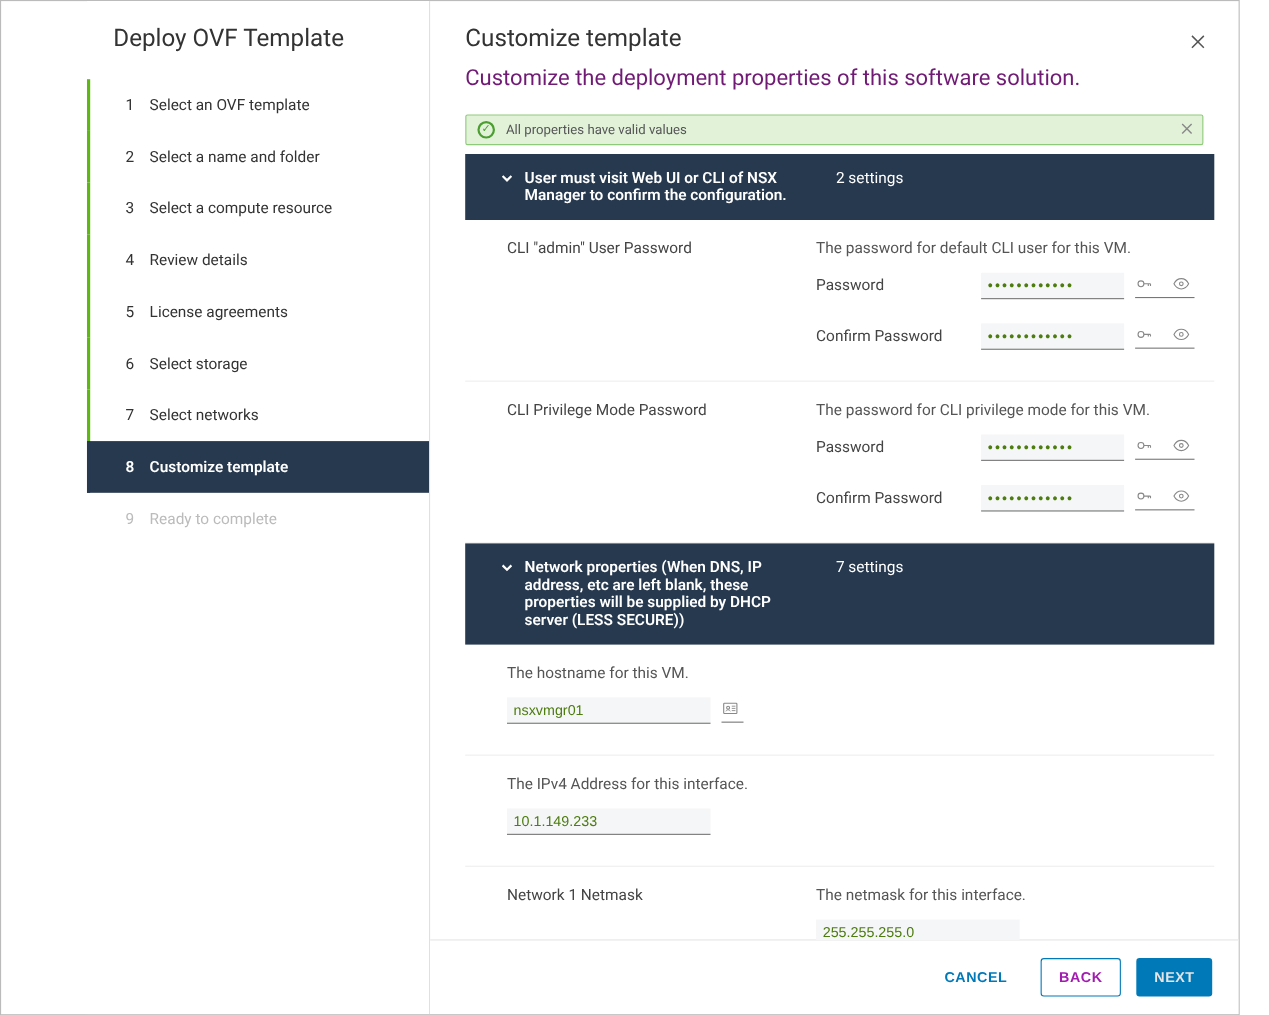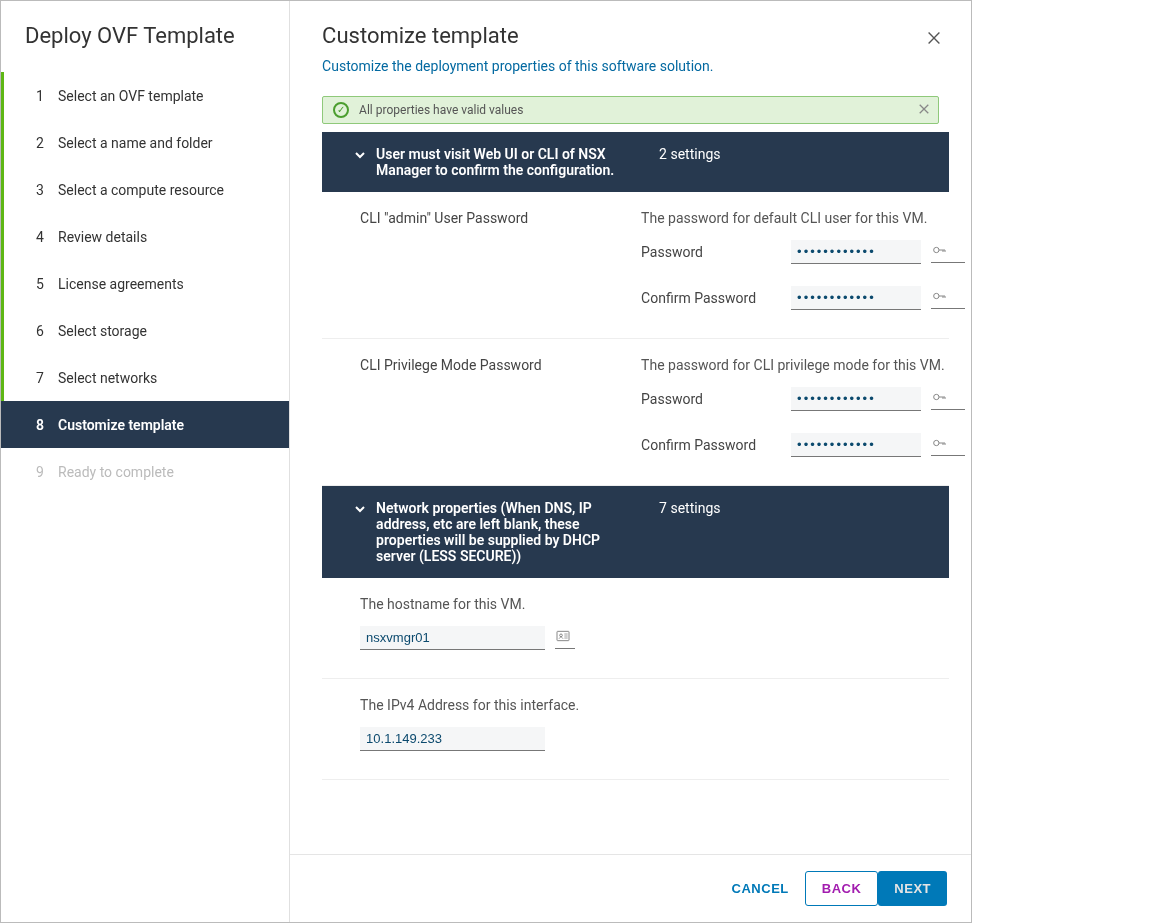--- a/index.html
+++ b/index.html
@@ -2,26 +2,27 @@
 <html><head>
 <meta charset="utf-8">
 <style>
   * { box-sizing: border-box; margin: 0; padding: 0; }
   body {
     font-family: -apple-system, BlinkMacSystemFont, "Segoe UI", Roboto, Helvetica, Arial, sans-serif;
     background: #fff;
     color: #333;
   }
   .modal {
-    width: 972px;
+    width: 1127px;
     height: 923px;
     border: 1px solid #bbb;
     display: flex;
     flex-direction: column;
     position: relative;
+    align-items: flex-end;
   }
   .modal-body {
     display: flex;
     flex: 1 1 auto;
     overflow: hidden;
   }
   .sidebar {
     width: 312px;
     border-right: 1px solid #e0e0e0;
     padding-top: 22px;
@@ -67,21 +68,21 @@
     display: flex;
     flex-direction: column;
     overflow: hidden;
     position: relative;
   }
   .main-header {
     padding: 22px 32px 14px 32px;
     position: relative;
   }
   .main-title { font-size: 22px; font-weight: 400; color: #333; }
-  .main-sub { font-size: 14px; color: #0369a1; margin-top: 10px; }
+  .main-sub { font-size: 20px; color: #701a75; margin-top: 10px; }
   .close-x {
     position: absolute; top: 28px; right: 26px;
     width: 20px; height: 20px; cursor: pointer;
     color: #555;
   }
   .validation-bar {
     margin: 8px 32px 8px 32px;
     border: 1px solid #8fc97a;
     background: #e1f2d9;
     border-radius: 2px;
@@ -141,33 +142,34 @@
   .pw-line:last-child { margin-bottom: 0; }
   .pw-label { flex: 0 0 150px; color: #444; }
   .input-underline {
     border: none;
     border-bottom: 1px solid #777;
     background: #f5f6f7;
     padding: 4px 6px;
     font-size: 13px;
     width: 185px;
     letter-spacing: 2px;
-    color: #0c4a6e;
+    color: #4d7c0f;
     outline: none;
   }
   .input-underline.text { letter-spacing: normal; }
   .input-wrap { position: relative; display: inline-flex; align-items: center; }
   .input-icons { display: inline-flex; align-items: center; margin-left: 10px; gap: 18px; color: #888; border-bottom: 1px solid #777; padding-bottom: 4px; padding-right: 4px;}
   .pw-group .input-underline { width: 130px; }
   .icon-btn { cursor: pointer; display:inline-flex; }
   .footer {
     border-top: 1px solid #e5e5e5;
     padding: 16px 24px;
     display: flex;
     justify-content: flex-end;
+    gap: 14px;
     background: #fff;
   }
   .btn {
     font-size: 13px;
     letter-spacing: 0.5px;
     padding: 9px 16px;
     border-radius: 3px;
     cursor: pointer;
     border: none;
     background: transparent;
@@ -373,20 +375,26 @@
                     </svg>
                   </span>
                 </span>
               </span></div>
           </div>
           <div class="prop-row">
             <div class="prop-body"><div class="prop-desc">The IPv4 Address for this interface.</div><span class="input-wrap">
                 <input type="text" class="input-underline text" value="10.1.149.233" style="">
               </span></div>
           </div>
+          <div class="prop-row">
+            <div class="prop-label">Network 1 Netmask</div>
+            <div class="prop-body"><div class="prop-desc">The netmask for this interface.</div><span class="input-wrap">
+                <input type="text" class="input-underline text" value="255.255.255.0" style="">
+              </span></div>
+          </div>
         </div>
 
       <div class="footer">
         <button class="btn cancel">CANCEL</button>
         <button class="btn back">BACK</button>
         <button class="btn next">NEXT</button>
       </div>
     </div>
 
   </div>

